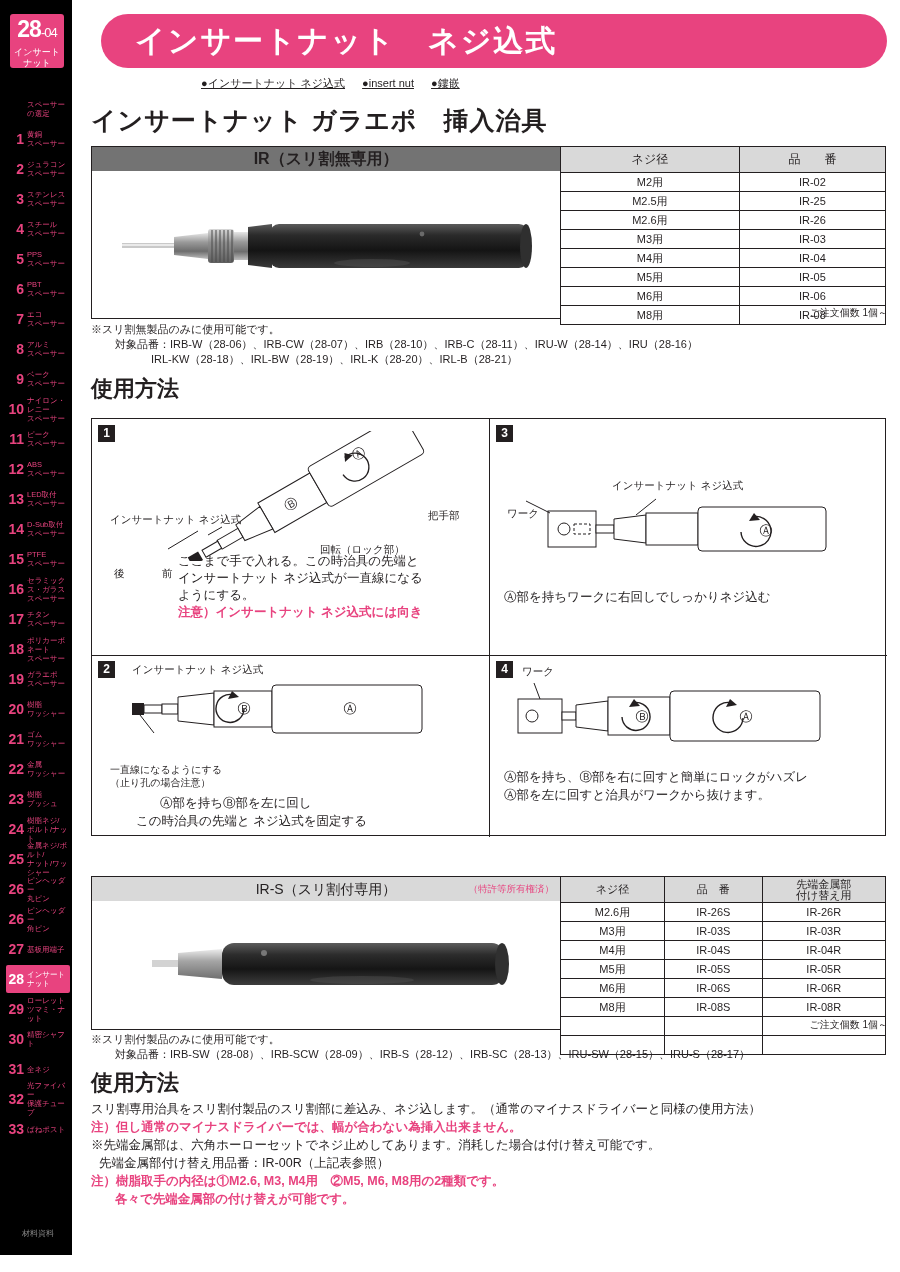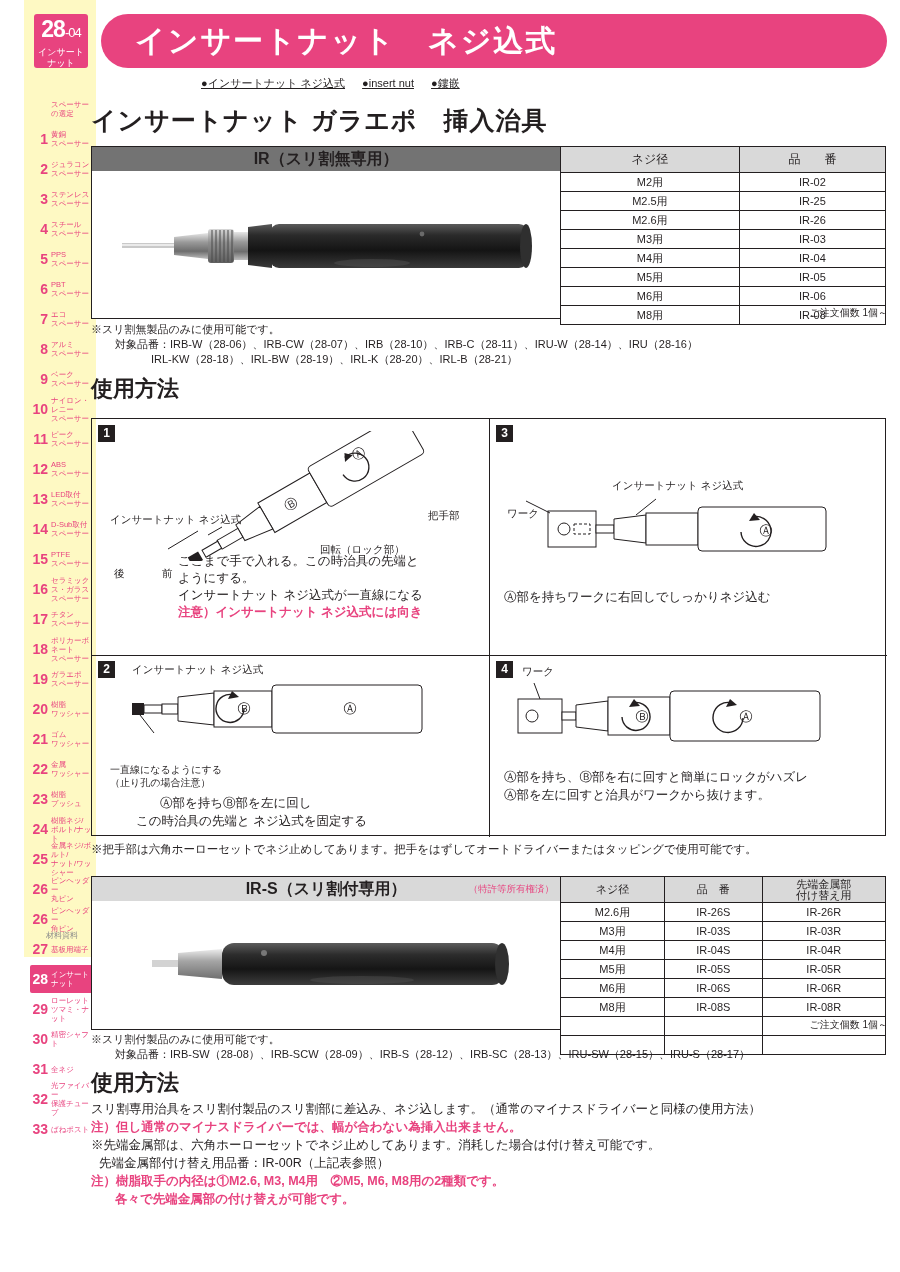--- a/index.html
+++ b/index.html
@@ -7,23 +7,22 @@
   body {
     width: 900px; height: 1272px;
     font-family: "Liberation Sans", sans-serif;
     background: #ffffff;
     color: #231f20;
     position: relative;
     overflow: hidden;
   }
   
   .sidebar {
-    position: absolute; left: 0; top: 0; width: 72px; height: 957px;
-    background: #fef9c3;
-    margin-left: 24px;
+    position: absolute; left: 0; top: 0; width: 72px; height: 1255px;
+    background: #000000;
   }
   .sb-tab {
     position: absolute; left: 10px; top: 14px;
     width: 54px; height: 54px; background: #e8437f; color: #fff;
     border-radius: 3px;
     text-align: center;
   }
   .sb-tab .num { font-size: 23px; font-weight: bold; line-height: 26px; padding-top:2px; letter-spacing:-1px;}
   .sb-tab .num small { font-size: 13px; font-weight: normal; }
   .sb-tab .lbl { font-size: 9px; line-height: 10px; margin-top:1px;}
@@ -98,21 +97,21 @@
   }
   .txt { position:absolute; font-size: 12.5px; line-height: 17px; }
   .warn { color:#e8437f; font-weight:bold; }
   .note-hex { position:absolute; left:15px; top: 842px; font-size: 11.5px; }
   
   .prodbox2 { position:absolute; left: 15px; top: 876px; width: 795px; }
   .irs-head {
     position:absolute; left:0; top:0; width: 470px; height: 26px;
     border:1px solid #231f20; background:#d9d9d9; line-height:24px;
   }
-  .irs-head .t { text-align:center; font-size: 16px; font-weight:bold; }
+  .irs-head .t { text-align:center; font-size: 14px; font-weight:normal; }
   .irs-head .pat { position:absolute; right: 6px; top: 0; font-size: 9.5px; color:#e8437f; font-weight:normal;}
   .irs-img { position:absolute; left:0; top:25px; width:470px; height:129px;
     border:1px solid #231f20; border-top:none; background:#fff;}
   .tool2 { position:absolute; left: 60px; top: 34px; width: 390px; height: 58px;}
   .tbl2 { position:absolute; left: 469px; top:0; width: 326px; border-collapse: collapse; font-size: 11px;}
   .tbl2 th, .tbl2 td { border:1px solid #231f20; text-align:center; height:19px; padding:0; }
   .tbl2 th { background:#d9d9d9; font-weight:normal; font-size:11px; height:26px;}
   .note-small2 { position:absolute; left: 15px; top: 1032px; font-size: 11px; }
   .note-right2 { position:absolute; right: 12px; top: 1018px; font-size: 10px; }
   .bottom-txt { position:absolute; left: 15px; font-size: 12.5px; line-height: 18px; }
@@ -505,22 +504,22 @@
       <line x1="58" y1="118" x2="88" y2="100" stroke="#231f20"></line>
       <line x1="98" y1="104" x2="112" y2="96" stroke="#231f20"></line>
     </svg>
     <div class="txt" style="left:18px; top:92px; font-size:10.5px">インサートナット ネジ込式</div>
     <div class="txt" style="left:336px; top:88px; font-size:10.5px">把手部</div>
     <div class="txt" style="left:228px; top:122px; font-size:10.5px">回転（ロック部）</div>
     <div class="txt" style="left:22px; top:146px; font-size:10.5px">後</div>
     <div class="txt" style="left:70px; top:146px; font-size:10.5px">前</div>
     <div class="txt" style="left:86px; top:134px; width:300px">
       <div>ここまで手で入れる。この時治具の先端と</div>
+      <div>インサートナット ネジ込式が一直線になる</div>
       <div>ようにする。</div>
-      <div>インサートナット ネジ込式が一直線になる</div>
       <div class="warn">注意）インサートナット ネジ込式には向き</div>
     </div>
 
     <div class="stepnum" style="left:404px; top:6px">3</div>
     <div class="txt" style="left:520px; top:58px; font-size:10.5px">インサートナット ネジ込式</div>
     <div class="txt" style="left:415px; top:86px; font-size:10.5px">ワーク</div>
     <svg style="position:absolute; left:404px; top:74px; width:388px; height:90px" viewBox="0 0 388 90">
       <rect x="52" y="18" width="48" height="36" fill="#fff" stroke="#231f20"></rect>
       <circle cx="68" cy="36" r="6" fill="#fff" stroke="#231f20"></circle>
       <rect x="78" y="31" width="16" height="10" fill="#fff" stroke="#231f20" stroke-dasharray="3,2"></rect>
@@ -570,21 +569,20 @@
       <path d="M136,26 a14,14 0 1,1 -10,14" fill="none" stroke="#231f20" stroke-width="1.4"></path>
       <polygon points="138,22 144,29 133,30" fill="#231f20"></polygon>
       <path d="M236,26 a15,15 0 1,0 11,15" fill="none" stroke="#231f20" stroke-width="1.4"></path>
       <polygon points="234,22 241,28 230,30" fill="#231f20"></polygon>
       <line x1="38" y1="6" x2="44" y2="22" stroke="#231f20"></line>
     </svg>
     <div class="txt" style="left:412px; top:350px">Ⓐ部を持ち、Ⓑ部を右に回すと簡単にロックがハズレ</div>
     <div class="txt" style="left:412px; top:368px">Ⓐ部を左に回すと治具がワークから抜けます。</div>
   </div>
 
-  <div class="note-hex">※把手部は六角ホーローセットでネジ止めしてあります。把手をはずしてオートドライバーまたはタッピングで使用可能です。</div>
 
   <div class="prodbox2">
     <div class="irs-head">
       <div class="t">IR-S（スリ割付専用）</div>
       <div class="pat">（特許等所有権済）</div>
     </div>
     <div class="irs-img">
       <svg class="tool2" viewBox="0 0 390 58">
         <defs>
           <linearGradient id="gb2" x1="0" y1="0" x2="0" y2="1">

